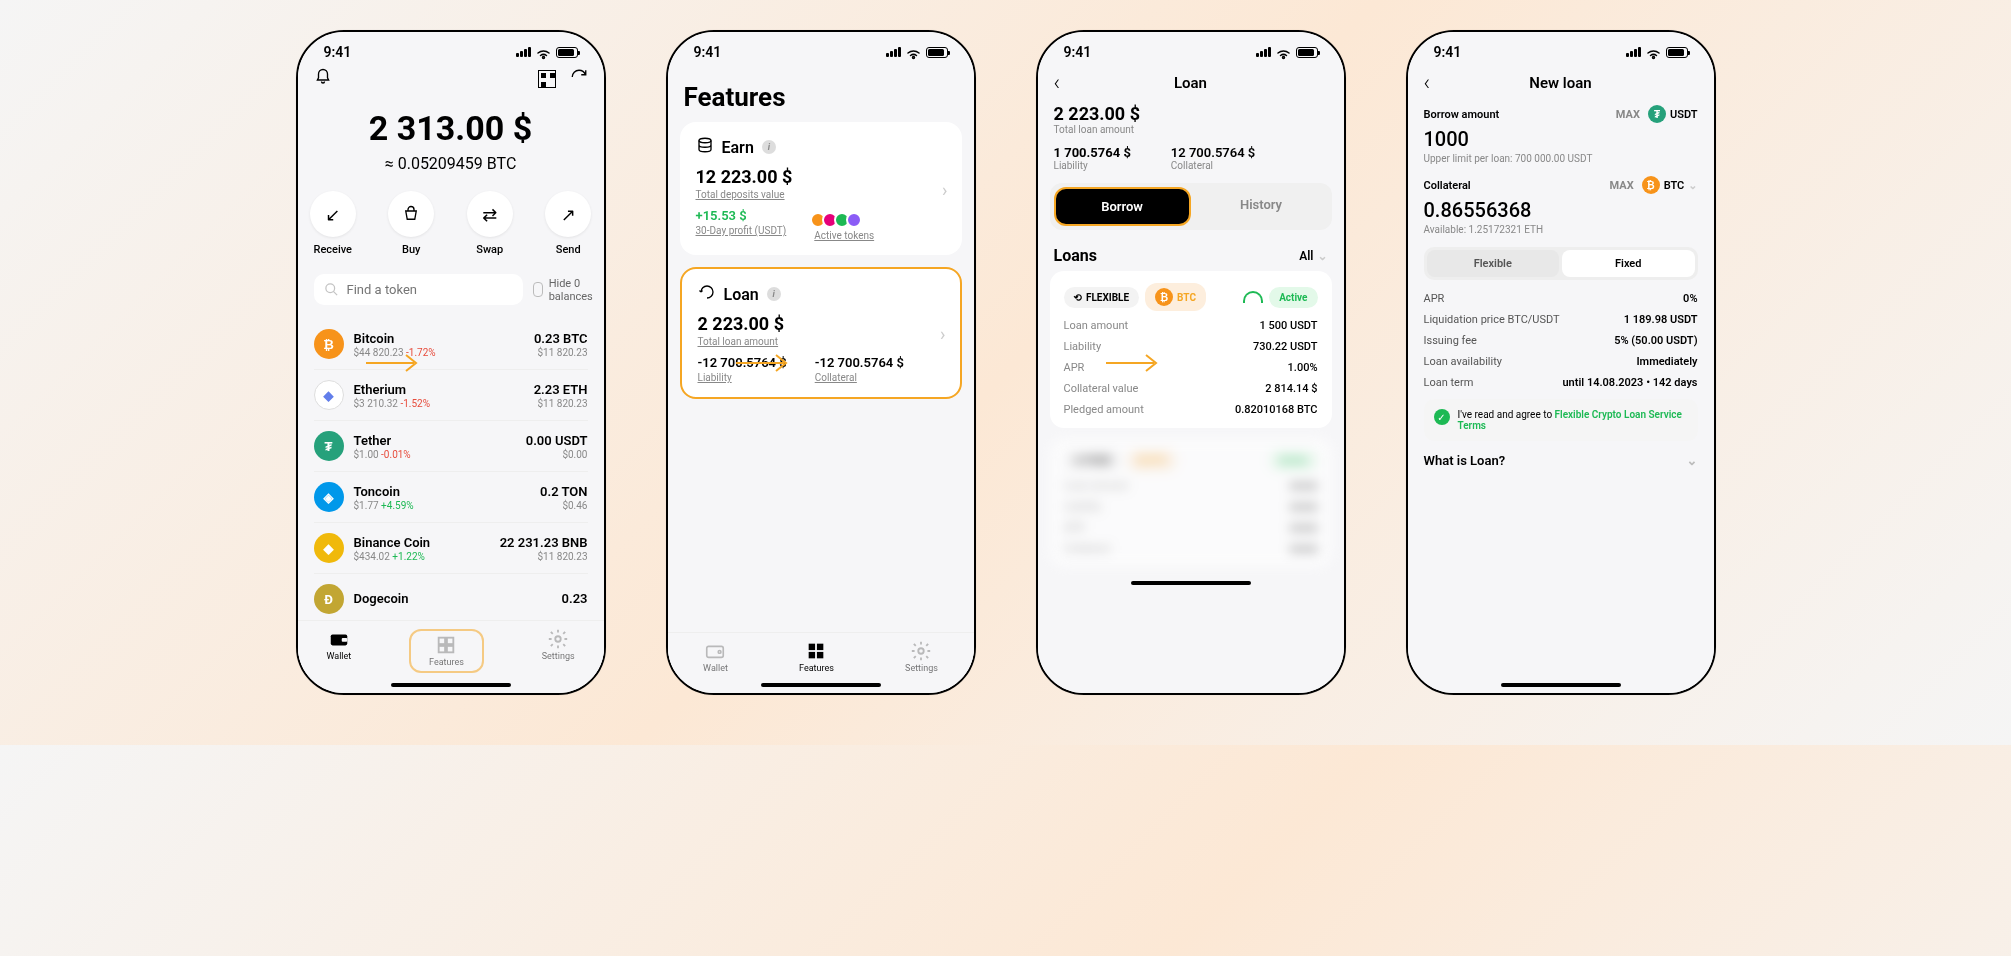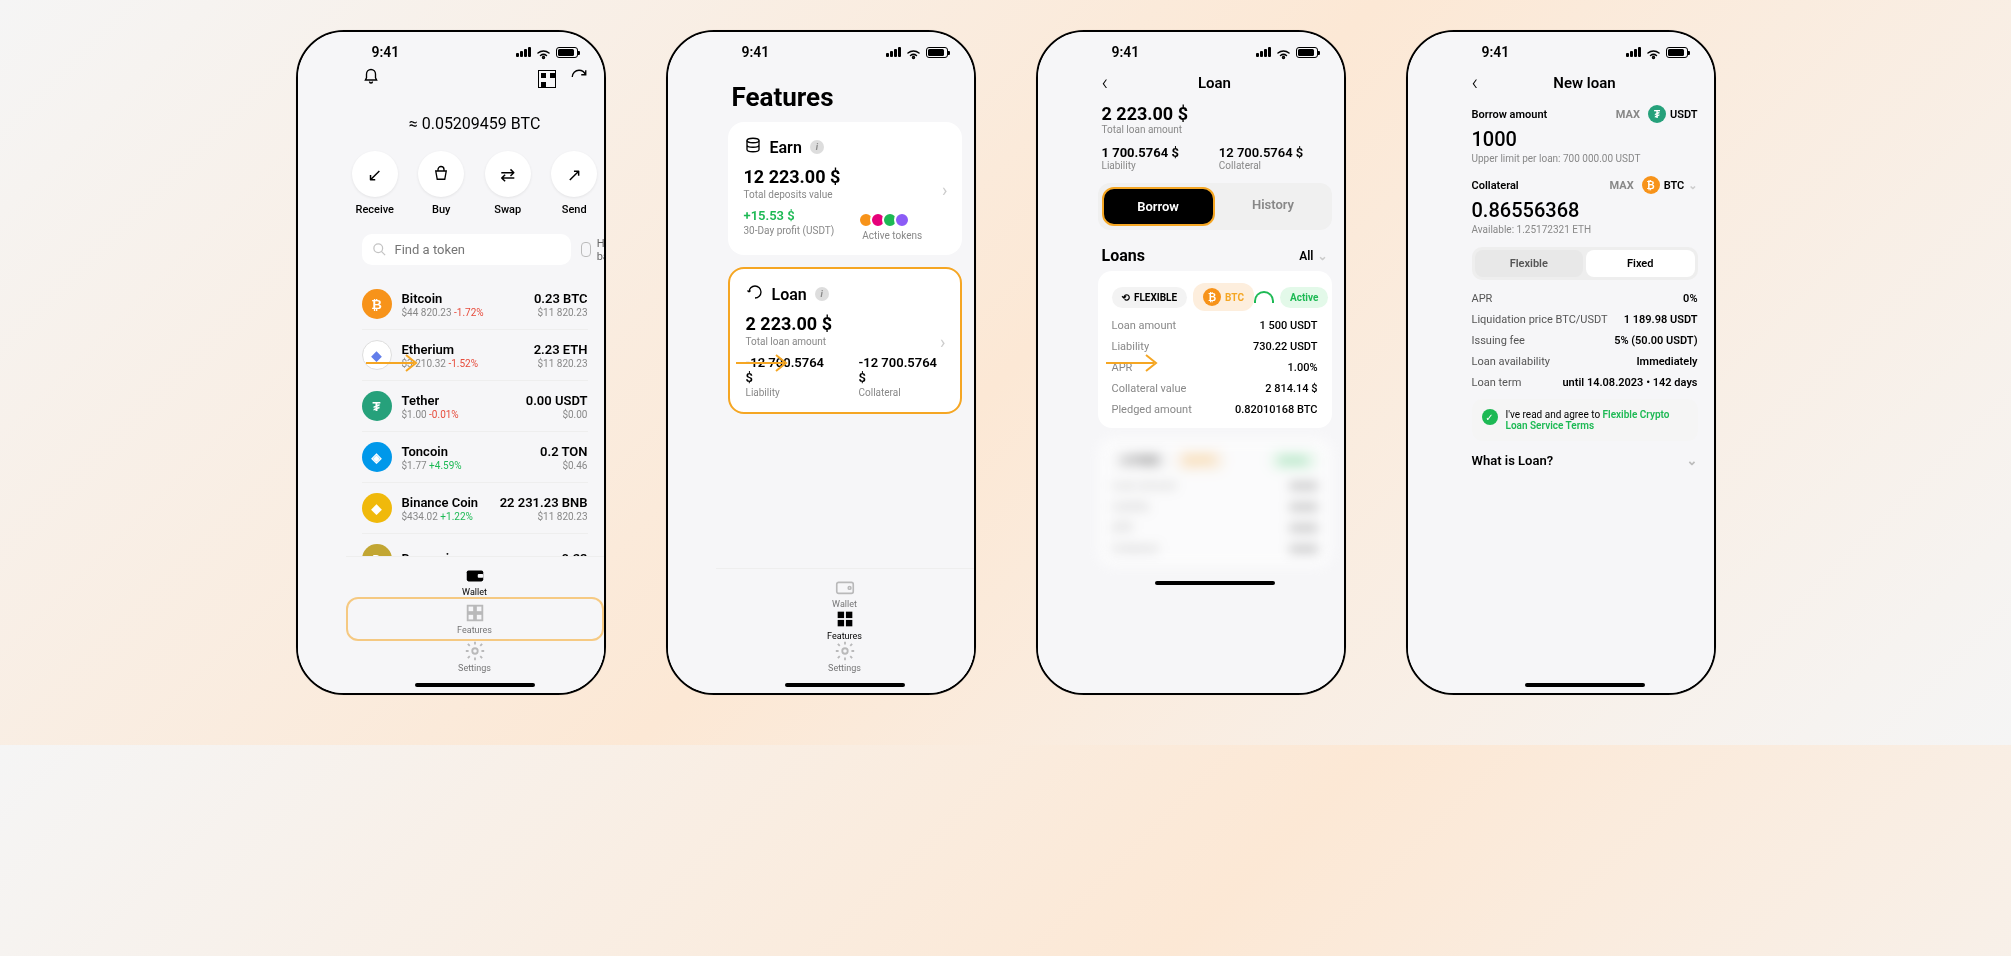--- a/index.html
+++ b/index.html
@@ -7,21 +7,21 @@
 .stage { display: flex; gap: 60px; justify-content: center; align-items: center; position: relative; }
 .phone-frame {
   width: 310px; height: 665px; border: 2.5px solid #000; border-radius: 48px; background: #fff;
   position: relative; overflow: hidden; box-shadow: 0 0 0 1px rgba(0,0,0,0.02);
 }
 .phone-frame::before, .phone-frame::after {
   content: ''; position: absolute; background: #000; right: -5px; width: 3px; border-radius: 2px;
 }
 .phone-frame::before { top: 120px; height: 40px; }
 .phone-frame::after { top: 175px; height: 70px; }
-.phone-inner { width: 100%; height: 100%; background: #f6f6f8; display: flex; flex-direction: column; overflow: hidden; padding-left: 48px; }
+.phone-inner { width: 100%; height: 100%; background: #f6f6f8; display: flex; flex-direction: column; overflow: hidden; }
 .status-bar { display: flex; justify-content: space-between; align-items: center; padding: 12px 26px 4px; font-size: 14px; font-weight: 600; }
 .status-right { display: flex; gap: 5px; align-items: center; }
 .signal-bars { display: inline-flex; gap: 1px; align-items: flex-end; }
 .signal-bars span { width: 3px; background: #000; border-radius: 1px; }
 .signal-bars span:nth-child(1){height:4px} .signal-bars span:nth-child(2){height:6px} .signal-bars span:nth-child(3){height:8px} .signal-bars span:nth-child(4){height:10px}
 .wifi { width: 15px; height: 11px; position: relative; }
 .wifi svg { width: 100%; height: 100%; }
 .battery { width: 22px; height: 11px; border: 1.2px solid #000; border-radius: 3px; position: relative; }
 .battery::after { content:''; position:absolute; right:-3px; top:3px; width:2px; height:4px; background:#000; border-radius:0 1px 1px 0; }
 .battery-fill { position:absolute; left:1px; top:1px; bottom:1px; width:16px; background:#000; border-radius:1.5px; }
@@ -47,30 +47,30 @@
 .token-list { margin-top:14px; }
 .token-row { display:flex; align-items:center; padding:10px 0; border-bottom:1px solid #eee; }
 .token-icon { width:30px; height:30px; border-radius:50%; display:flex; align-items:center; justify-content:center; font-weight:700; color:#fff; font-size:13px; flex-shrink:0; }
 .token-info { margin-left:10px; flex:1; }
 .token-name { font-size:13px; font-weight:600; }
 .token-price { font-size:10px; color:#888; margin-top:1px; }
 .pct-pos { color:#1db954; } .pct-neg { color:#e74c3c; }
 .token-amounts { text-align:right; }
 .token-amount { font-size:13px; font-weight:600; }
 .token-fiat { font-size:10px; color:#888; margin-top:1px; }
-.bottom-nav { display:flex; justify-content:space-around; padding:8px 0 6px; background:#f6f6f8; border-top:1px solid #eee;flex-direction:column; }
+.bottom-nav { display:flex; justify-content:space-around; padding:8px 0 6px; background:#f6f6f8; border-top:1px solid #eee; }
 .nav-item { display:flex; flex-direction:column; align-items:center; gap:2px; cursor:pointer; opacity:0.55; }
 .nav-item.active { opacity:1; }
 .nav-icon { width:22px; height:20px; display:flex; align-items:center; justify-content:center; }
 .nav-label { font-size:9px; }
 .home-indicator { width:120px; height:4px; background:#000; border-radius:3px; margin:4px auto 6px; }
 .feature-title { font-size:26px; font-weight:700; padding: 18px 16px 10px; }
 .feature-card { background:#fff; border-radius:16px; padding:14px 16px; margin: 0 12px 12px; position: relative; }
 .feature-head { display:flex; align-items:center; gap:8px; font-size:16px; font-weight:600; }
-.feature-sub { font-size:10px; color:#888; margin-top:2px; }
+.feature-sub { font-size:10px; color:#888; margin-top:2px;text-decoration:underline; }
 .feature-big { font-size:18px; font-weight:700; margin-top:8px; }
 .chev-r { position:absolute; right:14px; top:50%; transform:translateY(-50%); color:#ccc; font-size:18px; }
 .feature-cols { display:flex; gap:28px; margin-top:8px; }
 .dots-row { display:flex; gap:0; margin-top:4px; }
 .dot { width:16px; height:16px; border-radius:50%; margin-left:-4px; border:2px solid #fff; }
 .highlight-orange { border:2px solid #f5a623; border-radius:16px; }
 .loan-header { padding: 8px 16px; }
 .loan-val { font-size:18px; font-weight:700; }
 .loan-sub { font-size:10px; color:#888; }
 .loan-cols { display:flex; gap:40px; margin-top:10px; }
@@ -152,20 +152,21 @@
               <path d="M6 8a6 6 0 0112 0v5l1.5 3h-15L6 13V8zM10 18a2 2 0 004 0"></path>
             </svg></span>
       <div style="display:flex;gap:14px;align-items:center">
         <span class="qr-box"></span>
         <span class="refresh-icon"><svg viewBox="0 0 24 24" fill="none" stroke="#000" stroke-width="1.8">
                 <path d="M3 12a9 9 0 019-9 9 9 0 018.5 6M21 3v6h-6"></path>
               </svg></span>
       </div>
     </div>
     <div class="balance-block">
+      <div class="balance-main">2 313.00 $</div>
       <div class="balance-sub">≈ 0.05209459 BTC</div>
     </div>
     <div class="action-row">
       <div class="action-btn">
             <div class="action-circle">↙</div>
             <span class="action-label">Receive</span>
           </div>
       <div class="action-btn">
             <div class="action-circle">
               <svg width="18" height="18" viewBox="0 0 24 24" fill="none" stroke="#000" stroke-width="1.8">

